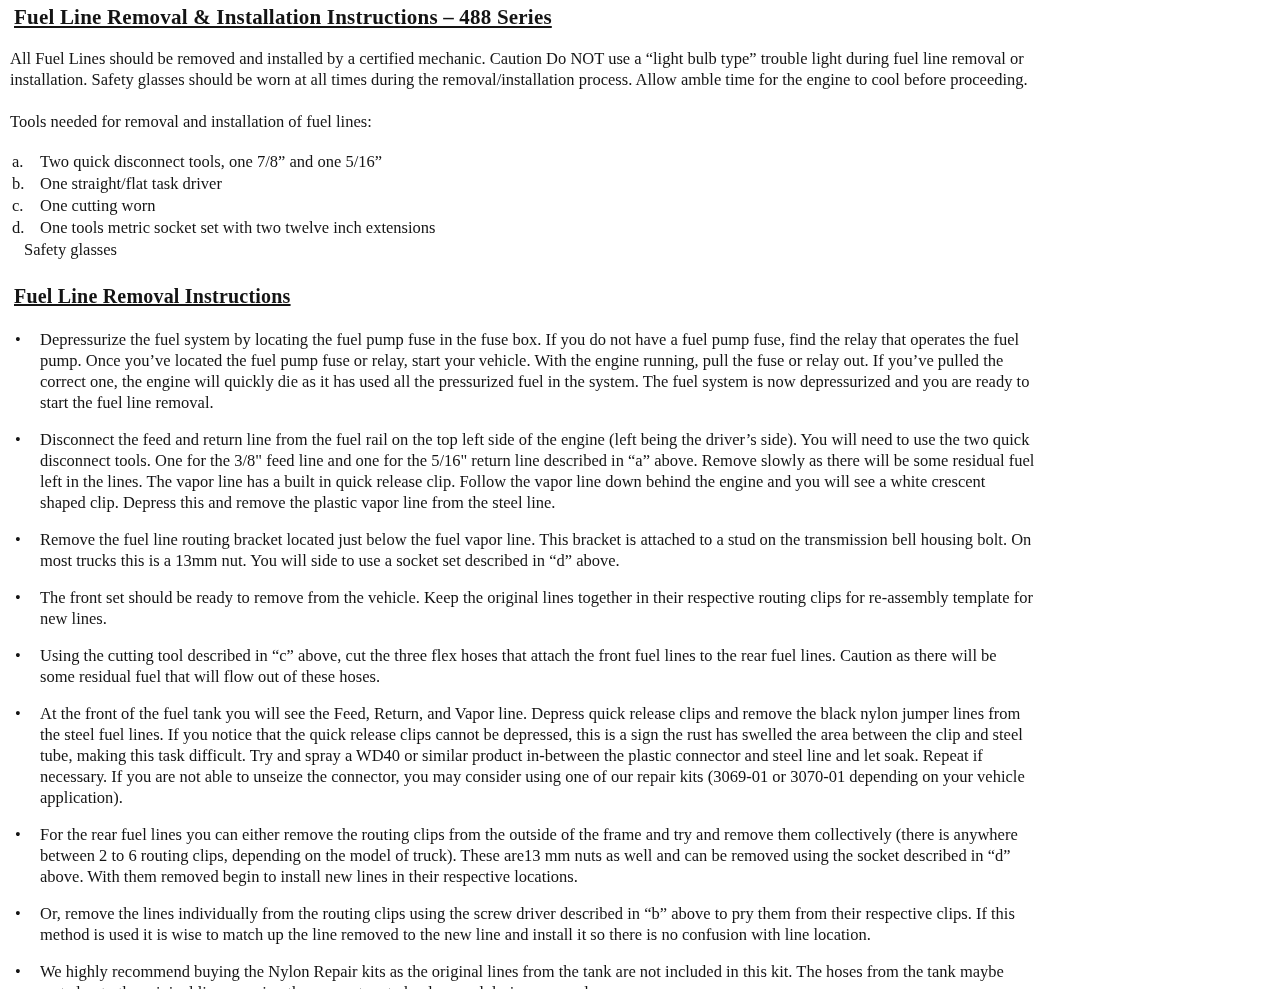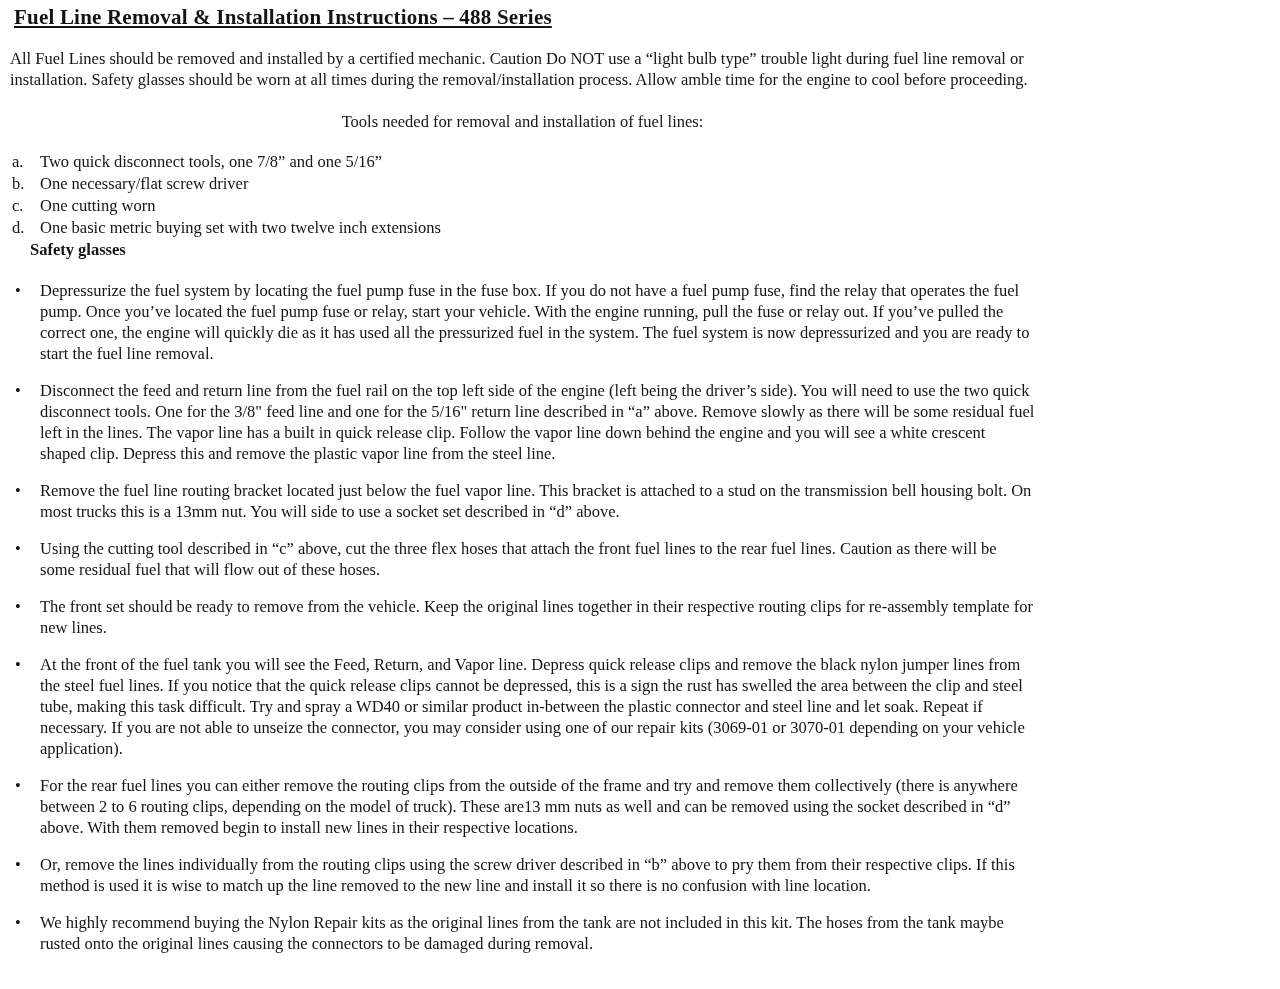--- a/index.html
+++ b/index.html
@@ -31,41 +31,39 @@
     line-height: 26px;
     font-weight: bold;
     text-decoration: underline;
     letter-spacing: 0.2px;
   }
   .intro {
     margin: 18px 0 8px 0;
   }
   .tools-heading {
     margin: 21px 0 0 0;
-    text-align: center;
   }
   .tools-list {
     margin: 19px 0 0 0;
     padding: 0;
     list-style: none;
   }
   .tool-item {
     display: flex;
     margin: 0 0 1px 0;
   }
   .tool-letter {
     flex: 0 0 28px;
     margin-left: 2px;
   }
   .tool-text {
     flex: 1;
   }
   .tool-extra {
-    margin: 0 0 0 20px;
-    font-weight: bold;
+    margin: 0 0 0 14px;
   }
   .section-row {
     margin: 24px 0 0 4px;
   }
   .section-heading {
     display: inline;
     font-size: 20px;
     line-height: 25px;
     font-weight: bold;
     text-decoration: underline;
@@ -102,39 +100,42 @@
 
   <p class="tools-heading">Tools needed for removal and installation of fuel lines:</p>
 
   <ul class="tools-list">
     <li class="tool-item">
       <span class="tool-letter">a.</span>
       <span class="tool-text">Two quick disconnect tools, one 7/8” and one 5/16”</span>
     </li>
     <li class="tool-item">
       <span class="tool-letter">b.</span>
-      <span class="tool-text">One necessary/flat screw driver</span>
+      <span class="tool-text">One straight/flat task driver</span>
     </li>
     <li class="tool-item">
       <span class="tool-letter">c.</span>
       <span class="tool-text">One cutting worn</span>
     </li>
     <li class="tool-item">
       <span class="tool-letter">d.</span>
-      <span class="tool-text">One basic metric buying set with two twelve inch extensions</span>
+      <span class="tool-text">One tools metric socket set with two twelve inch extensions</span>
     </li>
   </ul>
   <div class="tool-extra">Safety glasses</div>
 
+  <div class="section-row">
+    <h2 class="section-heading">Fuel Line Removal Instructions</h2>
+  </div>
 
   <ul class="steps-list">
     <li class="step-item">Depressurize the fuel system by locating the fuel pump fuse in the fuse box. If you do not have a fuel pump fuse, find the relay that operates the fuel pump. Once you’ve located the fuel pump fuse or relay, start your vehicle. With the engine running, pull the fuse or relay out. If you’ve pulled the correct one, the engine will quickly die as it has used all the pressurized fuel in the system. The fuel system is now depressurized and you are ready to start the fuel line removal.</li>
     <li class="step-item">Disconnect the feed and return line from the fuel rail on the top left side of the engine (left being the driver’s side). You will need to use the two quick disconnect tools. One for the 3/8" feed line and one for the 5/16" return line described in “a” above. Remove slowly as there will be some residual fuel left in the lines. The vapor line has a built in quick release clip. Follow the vapor line down behind the engine and you will see a white crescent shaped clip. Depress this and remove the plastic vapor line from the steel line.</li>
     <li class="step-item">Remove the fuel line routing bracket located just below the fuel vapor line. This bracket is attached to a stud on the transmission bell housing bolt. On most trucks this is a 13mm nut. You will side to use a socket set described in “d” above.</li>
+    <li class="step-item">The front set should be ready to remove from the vehicle. Keep the original lines together in their respective routing clips for re-assembly template for new lines.</li>
     <li class="step-item">Using the cutting tool described in “c” above, cut the three flex hoses that attach the front fuel lines to the rear fuel lines. Caution as there will be some residual fuel that will flow out of these hoses.</li>
-    <li class="step-item">The front set should be ready to remove from the vehicle. Keep the original lines together in their respective routing clips for re-assembly template for new lines.</li>
     <li class="step-item">At the front of the fuel tank you will see the Feed, Return, and Vapor line. Depress quick release clips and remove the black nylon jumper lines from the steel fuel lines. If you notice that the quick release clips cannot be depressed, this is a sign the rust has swelled the area between the clip and steel tube, making this task difficult. Try and spray a WD40 or similar product in-between the plastic connector and steel line and let soak. Repeat if necessary. If you are not able to unseize the connector, you may consider using one of our repair kits (3069-01 or 3070-01 depending on your vehicle application).</li>
     <li class="step-item">For the rear fuel lines you can either remove the routing clips from the outside of the frame and try and remove them collectively (there is anywhere between 2 to 6 routing clips, depending on the model of truck). These are13 mm nuts as well and can be removed using the socket described in “d” above. With them removed begin to install new lines in their respective locations.</li>
     <li class="step-item">Or, remove the lines individually from the routing clips using the screw driver described in “b” above to pry them from their respective clips. If this method is used it is wise to match up the line removed to the new line and install it so there is no confusion with line location.</li>
     <li class="step-item">We highly recommend buying the Nylon Repair kits as the original lines from the tank are not included in this kit. The hoses from the tank maybe rusted onto the original lines causing the connectors to be damaged during removal.</li>
   </ul>
 
 </div>
 
 </body></html>

